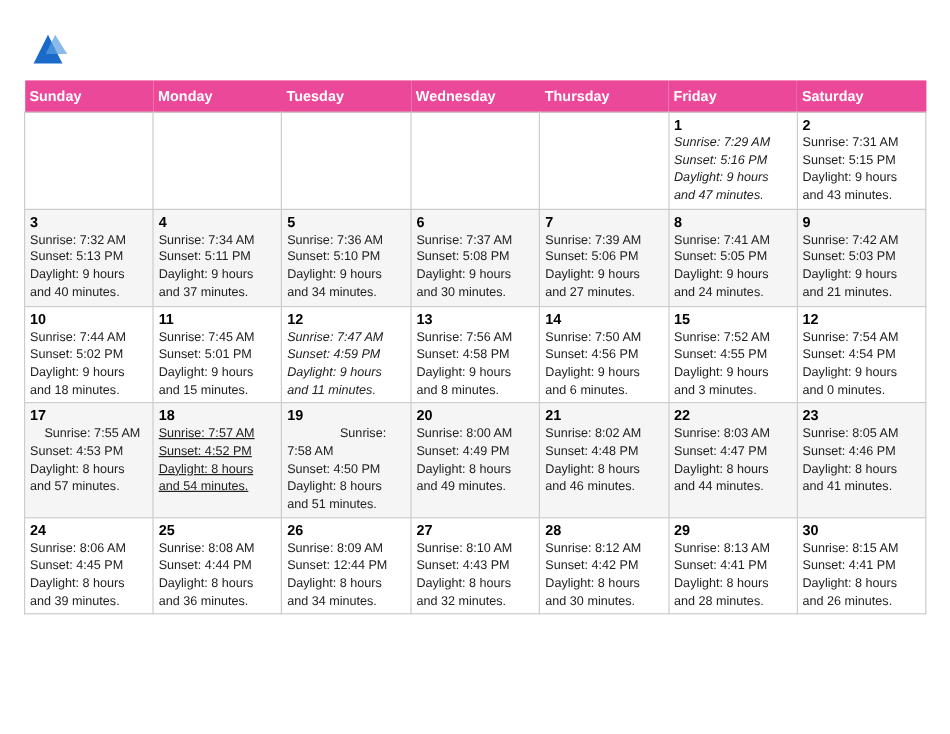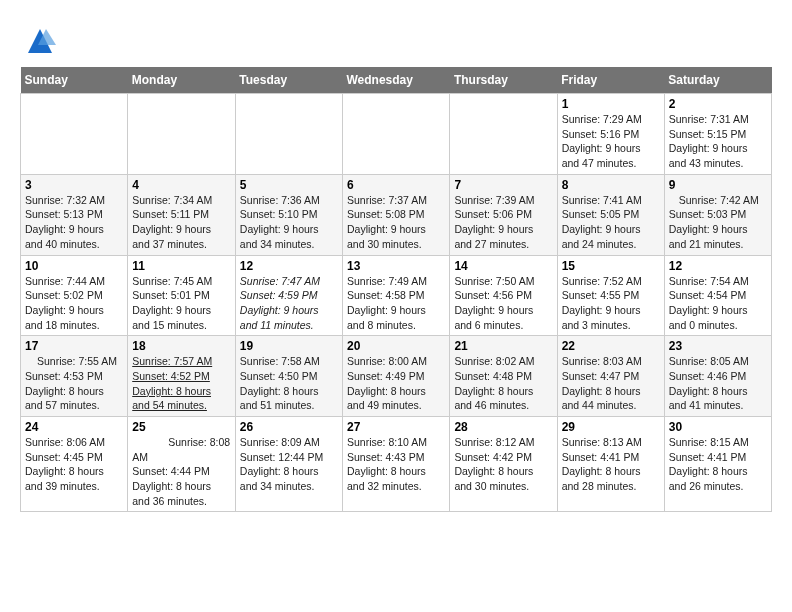--- a/index.html
+++ b/index.html
@@ -52,21 +52,21 @@
     .location-title {
       font-size: 16px;
       color: #555;
     }
     .calendar {
       width: 100%;
       border-collapse: collapse;
       font-size: 11px;
     }
     .calendar th {
-      background: #737373;
+      background: #ec4899;
       color: #fff;
       padding: 6px 4px;
       text-align: left;
       font-size: 12px;
       font-weight: bold;
     }
     .calendar td {
       border: 1px solid #ccc;
       vertical-align: top;
       padding: 3px 4px;
@@ -124,21 +124,21 @@
         <th>Saturday</th>
       </tr>
   </thead>
   <tbody id="calendar-body">
   <tr>
         <td class="empty-cell"></td>
         <td class="empty-cell"></td>
         <td class="empty-cell"></td>
         <td class="empty-cell"></td>
         <td class="empty-cell"></td>
-        <td><span class="day-number">1</span><span class="day-info" style="white-space: pre-line;">Sunrise: 7:29 AM
+        <td><span class="day-number">1</span><span class="day-info" style="white-space: pre-line; font-style: italic;">Sunrise: 7:29 AM
 Sunset: 5:16 PM
 Daylight: 9 hours and 47 minutes.</span></td>
         <td><span class="day-number">2</span><span class="day-info" style="white-space: pre-line;">Sunrise: 7:31 AM
 Sunset: 5:15 PM
 Daylight: 9 hours and 43 minutes.</span></td>
       </tr>
       <tr>
         <td><span class="day-number">3</span><span class="day-info" style="white-space: pre-line;">Sunrise: 7:32 AM
 Sunset: 5:13 PM
 Daylight: 9 hours and 40 minutes.</span></td>
@@ -150,75 +150,75 @@
 Daylight: 9 hours and 34 minutes.</span></td>
         <td><span class="day-number">6</span><span class="day-info" style="white-space: pre-line;">Sunrise: 7:37 AM
 Sunset: 5:08 PM
 Daylight: 9 hours and 30 minutes.</span></td>
         <td><span class="day-number">7</span><span class="day-info" style="white-space: pre-line;">Sunrise: 7:39 AM
 Sunset: 5:06 PM
 Daylight: 9 hours and 27 minutes.</span></td>
         <td><span class="day-number">8</span><span class="day-info" style="white-space: pre-line;">Sunrise: 7:41 AM
 Sunset: 5:05 PM
 Daylight: 9 hours and 24 minutes.</span></td>
-        <td><span class="day-number">9</span><span class="day-info" style="white-space: pre-line; margin-left: 10px;">Sunrise: 7:42 AM
+        <td><span class="day-number">9</span><span class="day-info" style="white-space: pre-line;">Sunrise: 7:42 AM
 Sunset: 5:03 PM
 Daylight: 9 hours and 21 minutes.</span></td>
       </tr>
       <tr>
         <td><span class="day-number">10</span><span class="day-info" style="white-space: pre-line;">Sunrise: 7:44 AM
 Sunset: 5:02 PM
 Daylight: 9 hours and 18 minutes.</span></td>
         <td><span class="day-number">11</span><span class="day-info" style="white-space: pre-line;">Sunrise: 7:45 AM
 Sunset: 5:01 PM
 Daylight: 9 hours and 15 minutes.</span></td>
         <td><span class="day-number">12</span><span class="day-info" style="white-space: pre-line; font-style: italic;">Sunrise: 7:47 AM
 Sunset: 4:59 PM
 Daylight: 9 hours and 11 minutes.</span></td>
-        <td><span class="day-number">13</span><span class="day-info" style="white-space: pre-line;">Sunrise: 7:49 AM
+        <td><span class="day-number">13</span><span class="day-info" style="white-space: pre-line;">Sunrise: 7:56 AM
 Sunset: 4:58 PM
 Daylight: 9 hours and 8 minutes.</span></td>
         <td><span class="day-number">14</span><span class="day-info" style="white-space: pre-line;">Sunrise: 7:50 AM
 Sunset: 4:56 PM
 Daylight: 9 hours and 6 minutes.</span></td>
         <td><span class="day-number">15</span><span class="day-info" style="white-space: pre-line;">Sunrise: 7:52 AM
 Sunset: 4:55 PM
 Daylight: 9 hours and 3 minutes.</span></td>
         <td><span class="day-number">12</span><span class="day-info" style="white-space: pre-line;">Sunrise: 7:54 AM
 Sunset: 4:54 PM
 Daylight: 9 hours and 0 minutes.</span></td>
       </tr>
       <tr>
         <td><span class="day-number">17</span><span class="day-info" style="white-space: pre-line; margin-left: 12px;">Sunrise: 7:55 AM
 Sunset: 4:53 PM
 Daylight: 8 hours and 57 minutes.</span></td>
         <td><span class="day-number">18</span><span class="day-info" style="white-space: pre-line; text-decoration: underline;">Sunrise: 7:57 AM
 Sunset: 4:52 PM
 Daylight: 8 hours and 54 minutes.</span></td>
-        <td><span class="day-number">19</span><span class="day-info" style="white-space: pre-line;">Sunrise: 7:58 AM
+        <td><span class="day-number">19</span><span class="day-info" style="white-space: pre-line; margin-left: 44px;">Sunrise: 7:58 AM
 Sunset: 4:50 PM
 Daylight: 8 hours and 51 minutes.</span></td>
         <td><span class="day-number">20</span><span class="day-info" style="white-space: pre-line;">Sunrise: 8:00 AM
 Sunset: 4:49 PM
 Daylight: 8 hours and 49 minutes.</span></td>
         <td><span class="day-number">21</span><span class="day-info" style="white-space: pre-line;">Sunrise: 8:02 AM
 Sunset: 4:48 PM
 Daylight: 8 hours and 46 minutes.</span></td>
         <td><span class="day-number">22</span><span class="day-info" style="white-space: pre-line;">Sunrise: 8:03 AM
 Sunset: 4:47 PM
 Daylight: 8 hours and 44 minutes.</span></td>
         <td><span class="day-number">23</span><span class="day-info" style="white-space: pre-line;">Sunrise: 8:05 AM
 Sunset: 4:46 PM
 Daylight: 8 hours and 41 minutes.</span></td>
       </tr>
       <tr>
         <td><span class="day-number">24</span><span class="day-info" style="white-space: pre-line;">Sunrise: 8:06 AM
 Sunset: 4:45 PM
 Daylight: 8 hours and 39 minutes.</span></td>
-        <td><span class="day-number">25</span><span class="day-info" style="white-space: pre-line; margin-left: 36px;">Sunrise: 8:08 AM
+        <td><span class="day-number">25</span><span class="day-info" style="white-space: pre-line;">Sunrise: 8:08 AM
 Sunset: 4:44 PM
 Daylight: 8 hours and 36 minutes.</span></td>
         <td><span class="day-number">26</span><span class="day-info" style="white-space: pre-line;">Sunrise: 8:09 AM
 Sunset: 12:44 PM
 Daylight: 8 hours and 34 minutes.</span></td>
         <td><span class="day-number">27</span><span class="day-info" style="white-space: pre-line;">Sunrise: 8:10 AM
 Sunset: 4:43 PM
 Daylight: 8 hours and 32 minutes.</span></td>
         <td><span class="day-number">28</span><span class="day-info" style="white-space: pre-line;">Sunrise: 8:12 AM
 Sunset: 4:42 PM

